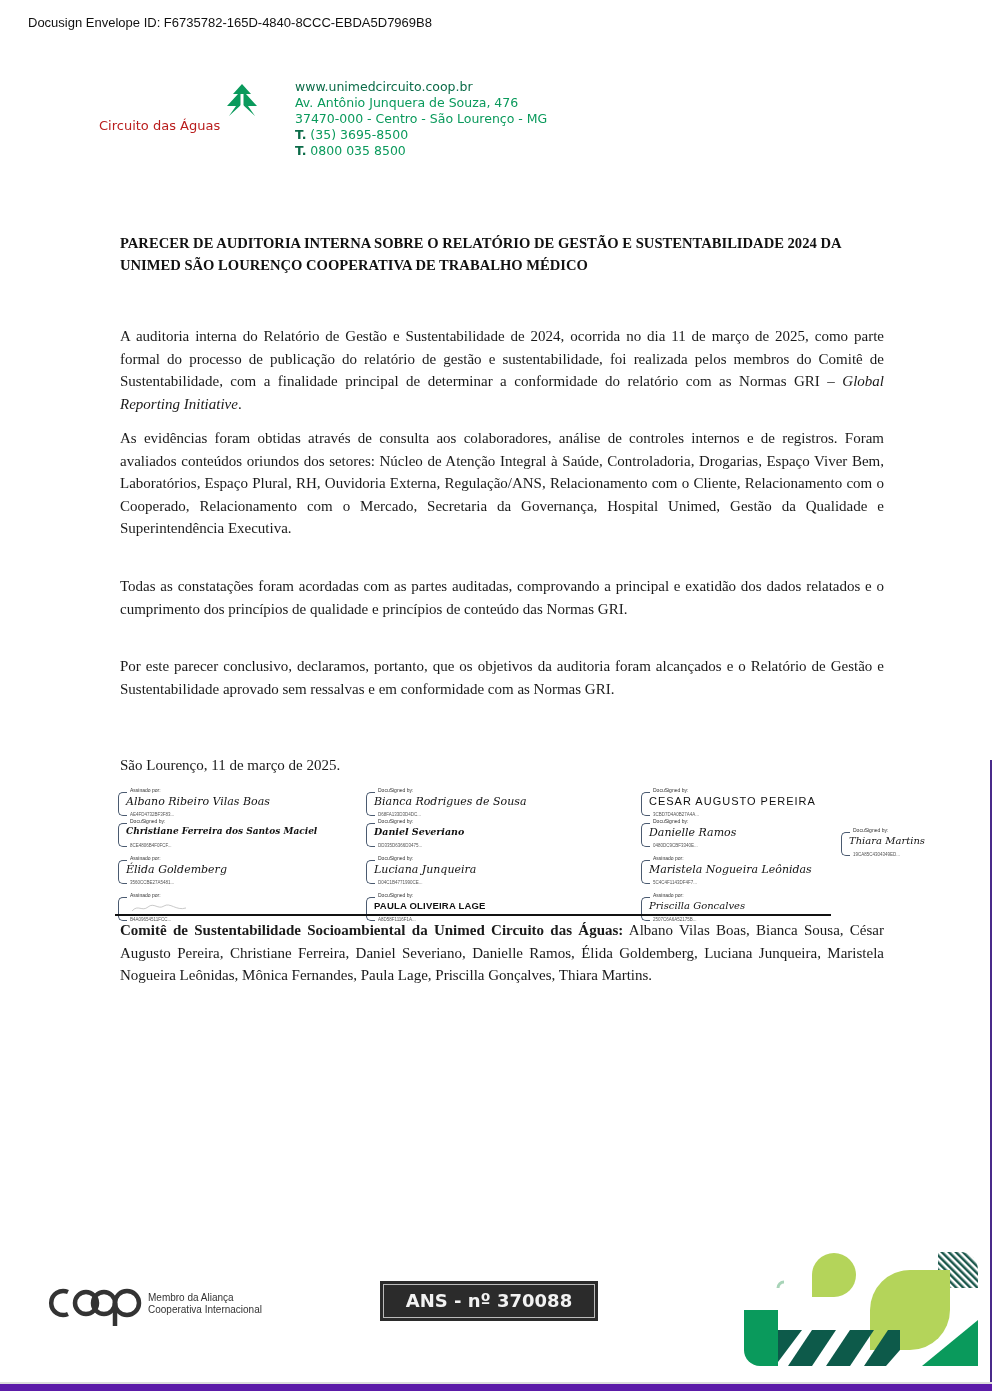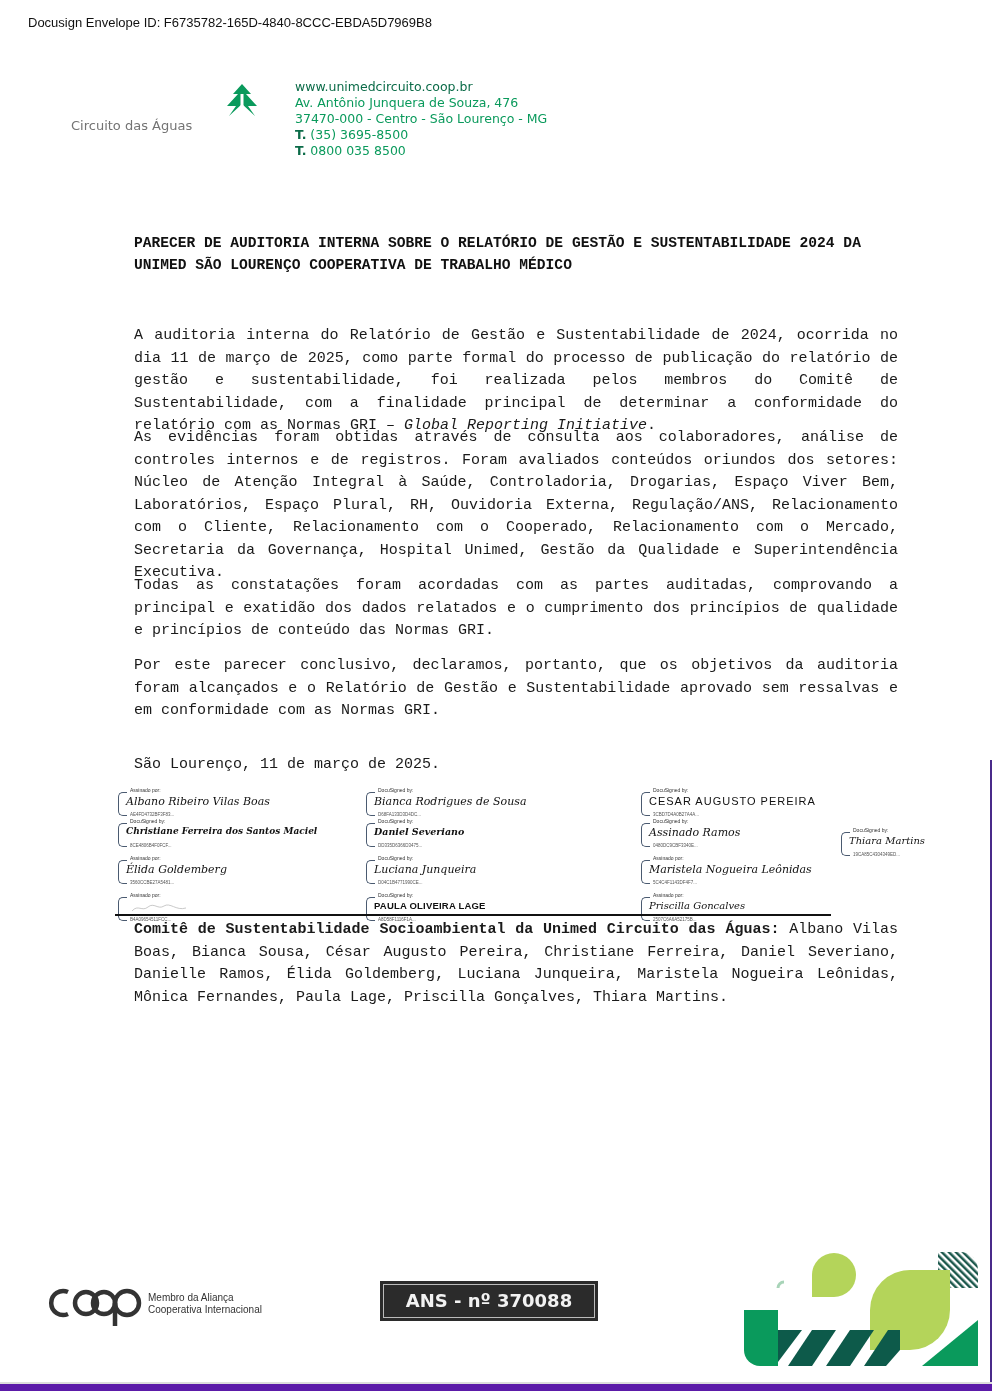--- a/index.html
+++ b/index.html
@@ -14,28 +14,28 @@
     font-family: "Liberation Sans", sans-serif;
   }
   .logo { position: absolute; left: 47px; top: 80px; width: 230px; height: 60px; }
   .logo-word {
     position: absolute; left: 0; top: 0;
     font-family: "DejaVu Sans", sans-serif; font-weight: bold;
     font-size: 36px; color: #0a9a5c; letter-spacing: -0.5px; line-height: 40px;
   }
   .logo-tree { position: absolute; left: 172px; top: 4px; width: 46px; height: 32px; }
   .logo-sub {
-    position: absolute; left: 24px; top: 38px;
-    font-family: "DejaVu Sans", sans-serif; font-size: 13px; color: #737373;
+    position: absolute; left: 52px; top: 38px;
+    font-family: "DejaVu Sans", sans-serif; font-size: 13px; color: #b91c1c;
   }
   .contact { position: absolute; left: 295px; top: 79px; font-family: "DejaVu Sans", sans-serif; font-size: 12.5px; color: #0a9a5c; line-height: 16px; }
   .contact .url { font-weight: normal; color: #0b6b48; }
   .contact .t { font-weight: bold; color: #0b6b48; }
 
-  .doc { position: absolute; left: 134px; width: 764px; font-family: Liberation Mono, monospace; }
+  .doc { position: absolute; left: 120px; width: 764px; font-family: Liberation Serif, serif; }
   .title {
     top: 232px; font-weight: bold; font-size: 14.6px; line-height: 22px; color: #111;
   }
   .para {
     font-size: 15px; line-height: 22.5px; text-align: justify; color: #1a1a1a;
   }
   .p1 { top: 325px; }
   .p2 { top: 427px; }
   .p3 { top: 575px; }
   .p4 { top: 655px; }
@@ -164,21 +164,21 @@
 
 <div class="sig" style="left:641px;top:787px;width:200px">
   <div class="bracket"></div>
   <div class="hdr">DocuSigned by:</div>
   <div class="name caps" style="font-weight:normal;font-size:11px;letter-spacing:1px">CESAR AUGUSTO PEREIRA</div>
   <div class="id">3CBD7D4A0B27A4A...</div>
 </div>
 <div class="sig" style="left:641px;top:818px;width:200px">
   <div class="bracket"></div>
   <div class="hdr">DocuSigned by:</div>
-  <div class="name">Assinado Ramos</div>
+  <div class="name">Danielle Ramos</div>
   <div class="id">0480DC9CBF3340E...</div>
 </div>
 <div class="sig" style="left:641px;top:855px;width:200px">
   <div class="bracket"></div>
   <div class="hdr">Assinado por:</div>
   <div class="name" style="font-size:11px;font-weight:normal">Maristela Nogueira Leônidas</div>
   <div class="id">5C4C4F1143DF4F7...</div>
 </div>
 <div class="sig" style="left:641px;top:892px;width:200px">
   <div class="bracket"></div>

